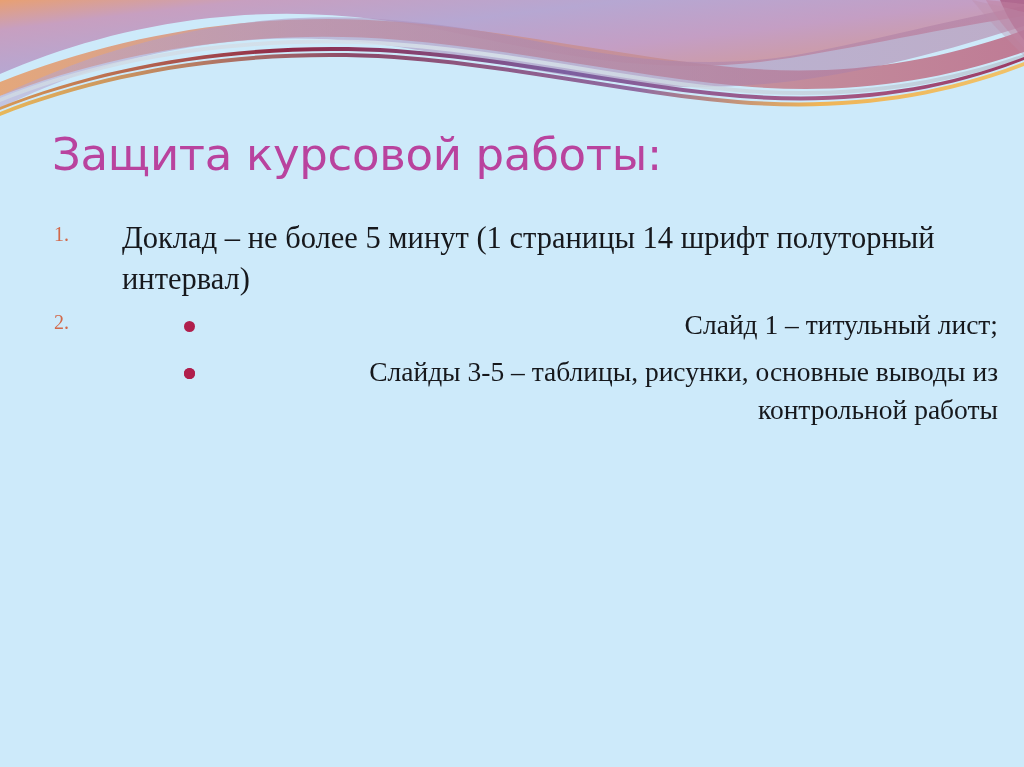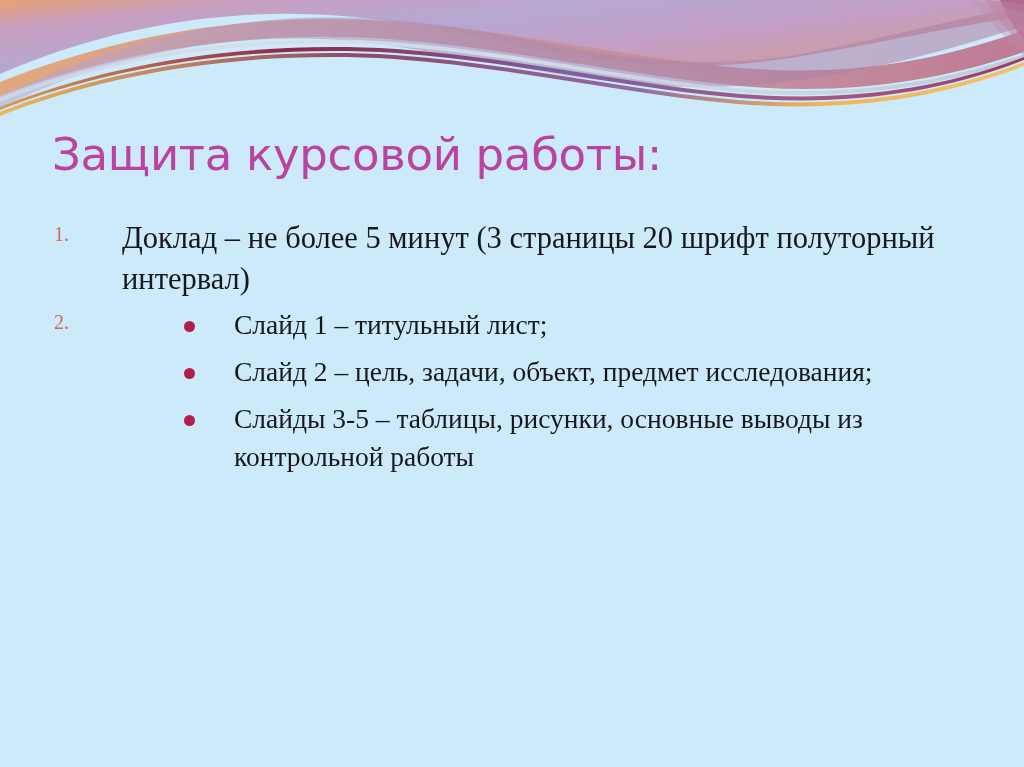--- a/index.html
+++ b/index.html
@@ -62,21 +62,21 @@
     left:6px; top:6px;
     width:40px;
     text-align:left;
     font-size:20px;
     line-height:20px;
     color:#d2694a;
     font-family:"Liberation Serif", serif;
   }
   .lvl1 .txt { display:block; }
 
-  .sublist { margin-top:6px; }
+  .sublist { margin-top:6px;text-align:right; }
 
   .lvl2 {
     position:relative;
     display:block;
     padding-left:112px;
     font-size:27.5px;
     line-height:38px;
     color:#16181c;
     margin-bottom:9px;
   }
@@ -183,34 +183,33 @@
     <path d="M1024,4 L986,0 C996,18 1008,32 1024,48 Z" fill="#c07fa0" opacity="0.5"></path>
     <path d="M1024,12 L972,0 C990,22 1006,38 1024,56 Z" fill="#bd8ca8" opacity="0.35"></path>
   </svg>
 
   <h1 id="title">Защита курсовой работы:</h1>
 
   <div id="body-list">
 
     <div class="lvl1">
       <span class="num">1.</span>
-      <span class="txt">Доклад – не более 5 минут (3 страницы 20 шрифт полуторный интервал)</span>
+      <span class="txt">Доклад – не более 5 минут (1 страницы 14 шрифт полуторный интервал)</span>
     </div>
 
     <div class="lvl1">
       <span class="num">2.</span>
 
       <div class="sublist">
         <div class="lvl2">
           <span class="dot"></span>
           <span class="txt">Слайд 1 – титульный лист;</span>
         </div>
         <div class="lvl2">
           <span class="dot"></span>
-          <span class="txt">Слайд 2 – цель, задачи, объект, предмет исследования;</span>
         </div>
         <div class="lvl2">
           <span class="dot"></span>
           <span class="txt">Слайды 3-5 – таблицы, рисунки, основные выводы из контрольной работы</span>
         </div>
       </div>
     </div>
 
   </div>
 </div>

